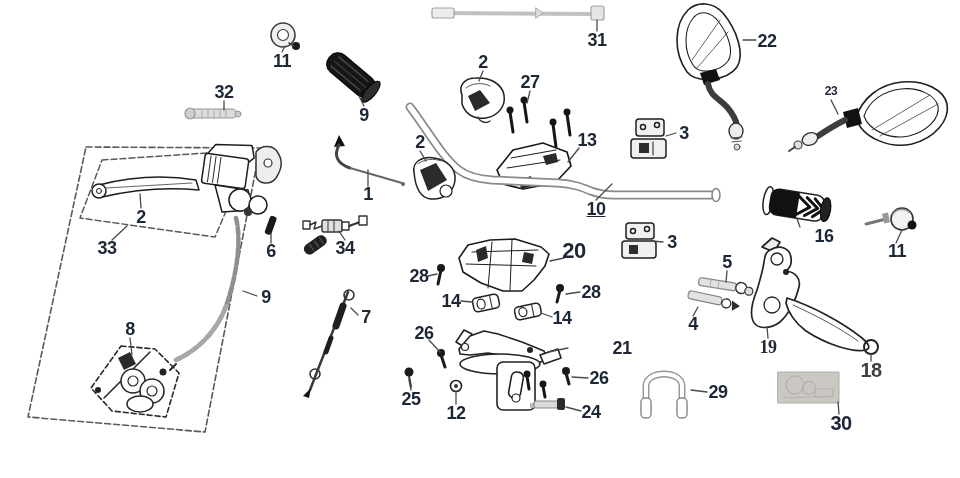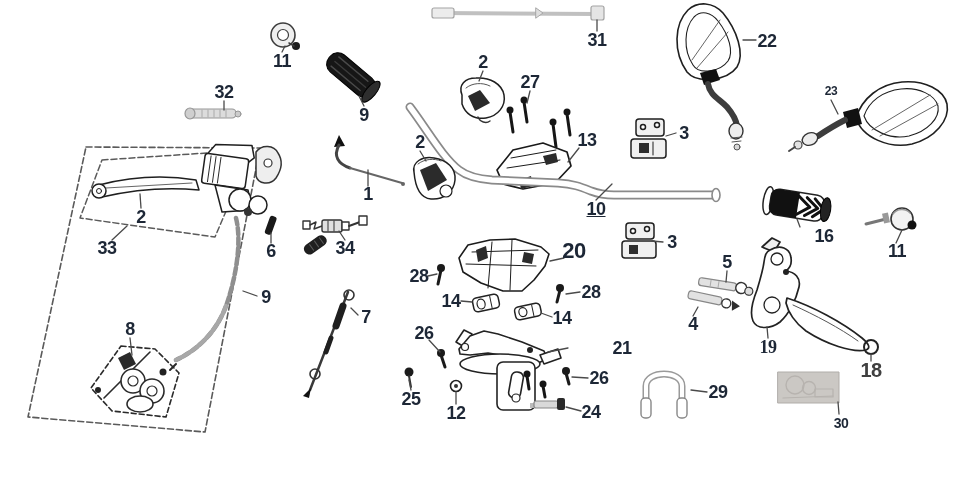--- a/index.html
+++ b/index.html
@@ -431,20 +431,20 @@
       <div class="part-label" style="left: 767px; top: 41px; color: rgb(29, 39, 54); font-size: 18px; text-align: center;">22</div>
       <div class="part-label" style="left: 831px; top: 91px; color: rgb(29, 39, 54); font-size: 12px;">23</div>
       <div class="part-label" style="left: 591px; top: 412px; color: rgb(29, 39, 54); font-size: 18px;">24</div>
       <div class="part-label" style="left: 411px; top: 399px; color: rgb(29, 39, 54); font-size: 18px;">25</div>
       <div class="part-label" style="left: 424px; top: 333px; color: rgb(29, 39, 54); font-size: 18px;">26</div>
       <div class="part-label" style="left: 599px; top: 378px; color: rgb(29, 39, 54); font-size: 18px;">26</div>
       <div class="part-label" style="left: 530px; top: 82px; color: rgb(29, 39, 54); font-size: 18px;">27</div>
       <div class="part-label" style="left: 419px; top: 276px; color: rgb(29, 39, 54); font-size: 18px;">28</div>
       <div class="part-label" style="left: 591px; top: 292px; color: rgb(29, 39, 54); font-size: 18px;">28</div>
       <div class="part-label" style="left: 718px; top: 392px; color: rgb(29, 39, 54); font-size: 18px;">29</div>
-      <div class="part-label" style="left: 841px; top: 423px; color: rgb(29, 39, 54); font-size: 14px;">30</div>
+      <div class="part-label" style="left: 841px; top: 423px; color: rgb(29, 39, 54); font-size: 20px;">30</div>
       <div class="part-label" style="left: 597px; top: 40px; color: rgb(29, 39, 54); font-size: 18px;">31</div>
       <div class="part-label" style="left: 224px; top: 92px; color: rgb(29, 39, 54); font-size: 18px;">32</div>
       <div class="part-label" style="left: 107px; top: 248px; color: rgb(29, 39, 54); font-size: 18px;">33</div>
       <div class="part-label" style="left: 345px; top: 248px; color: rgb(29, 39, 54); font-size: 18px;">34</div>
     </div>
 
 </div>
 
 </body></html>

